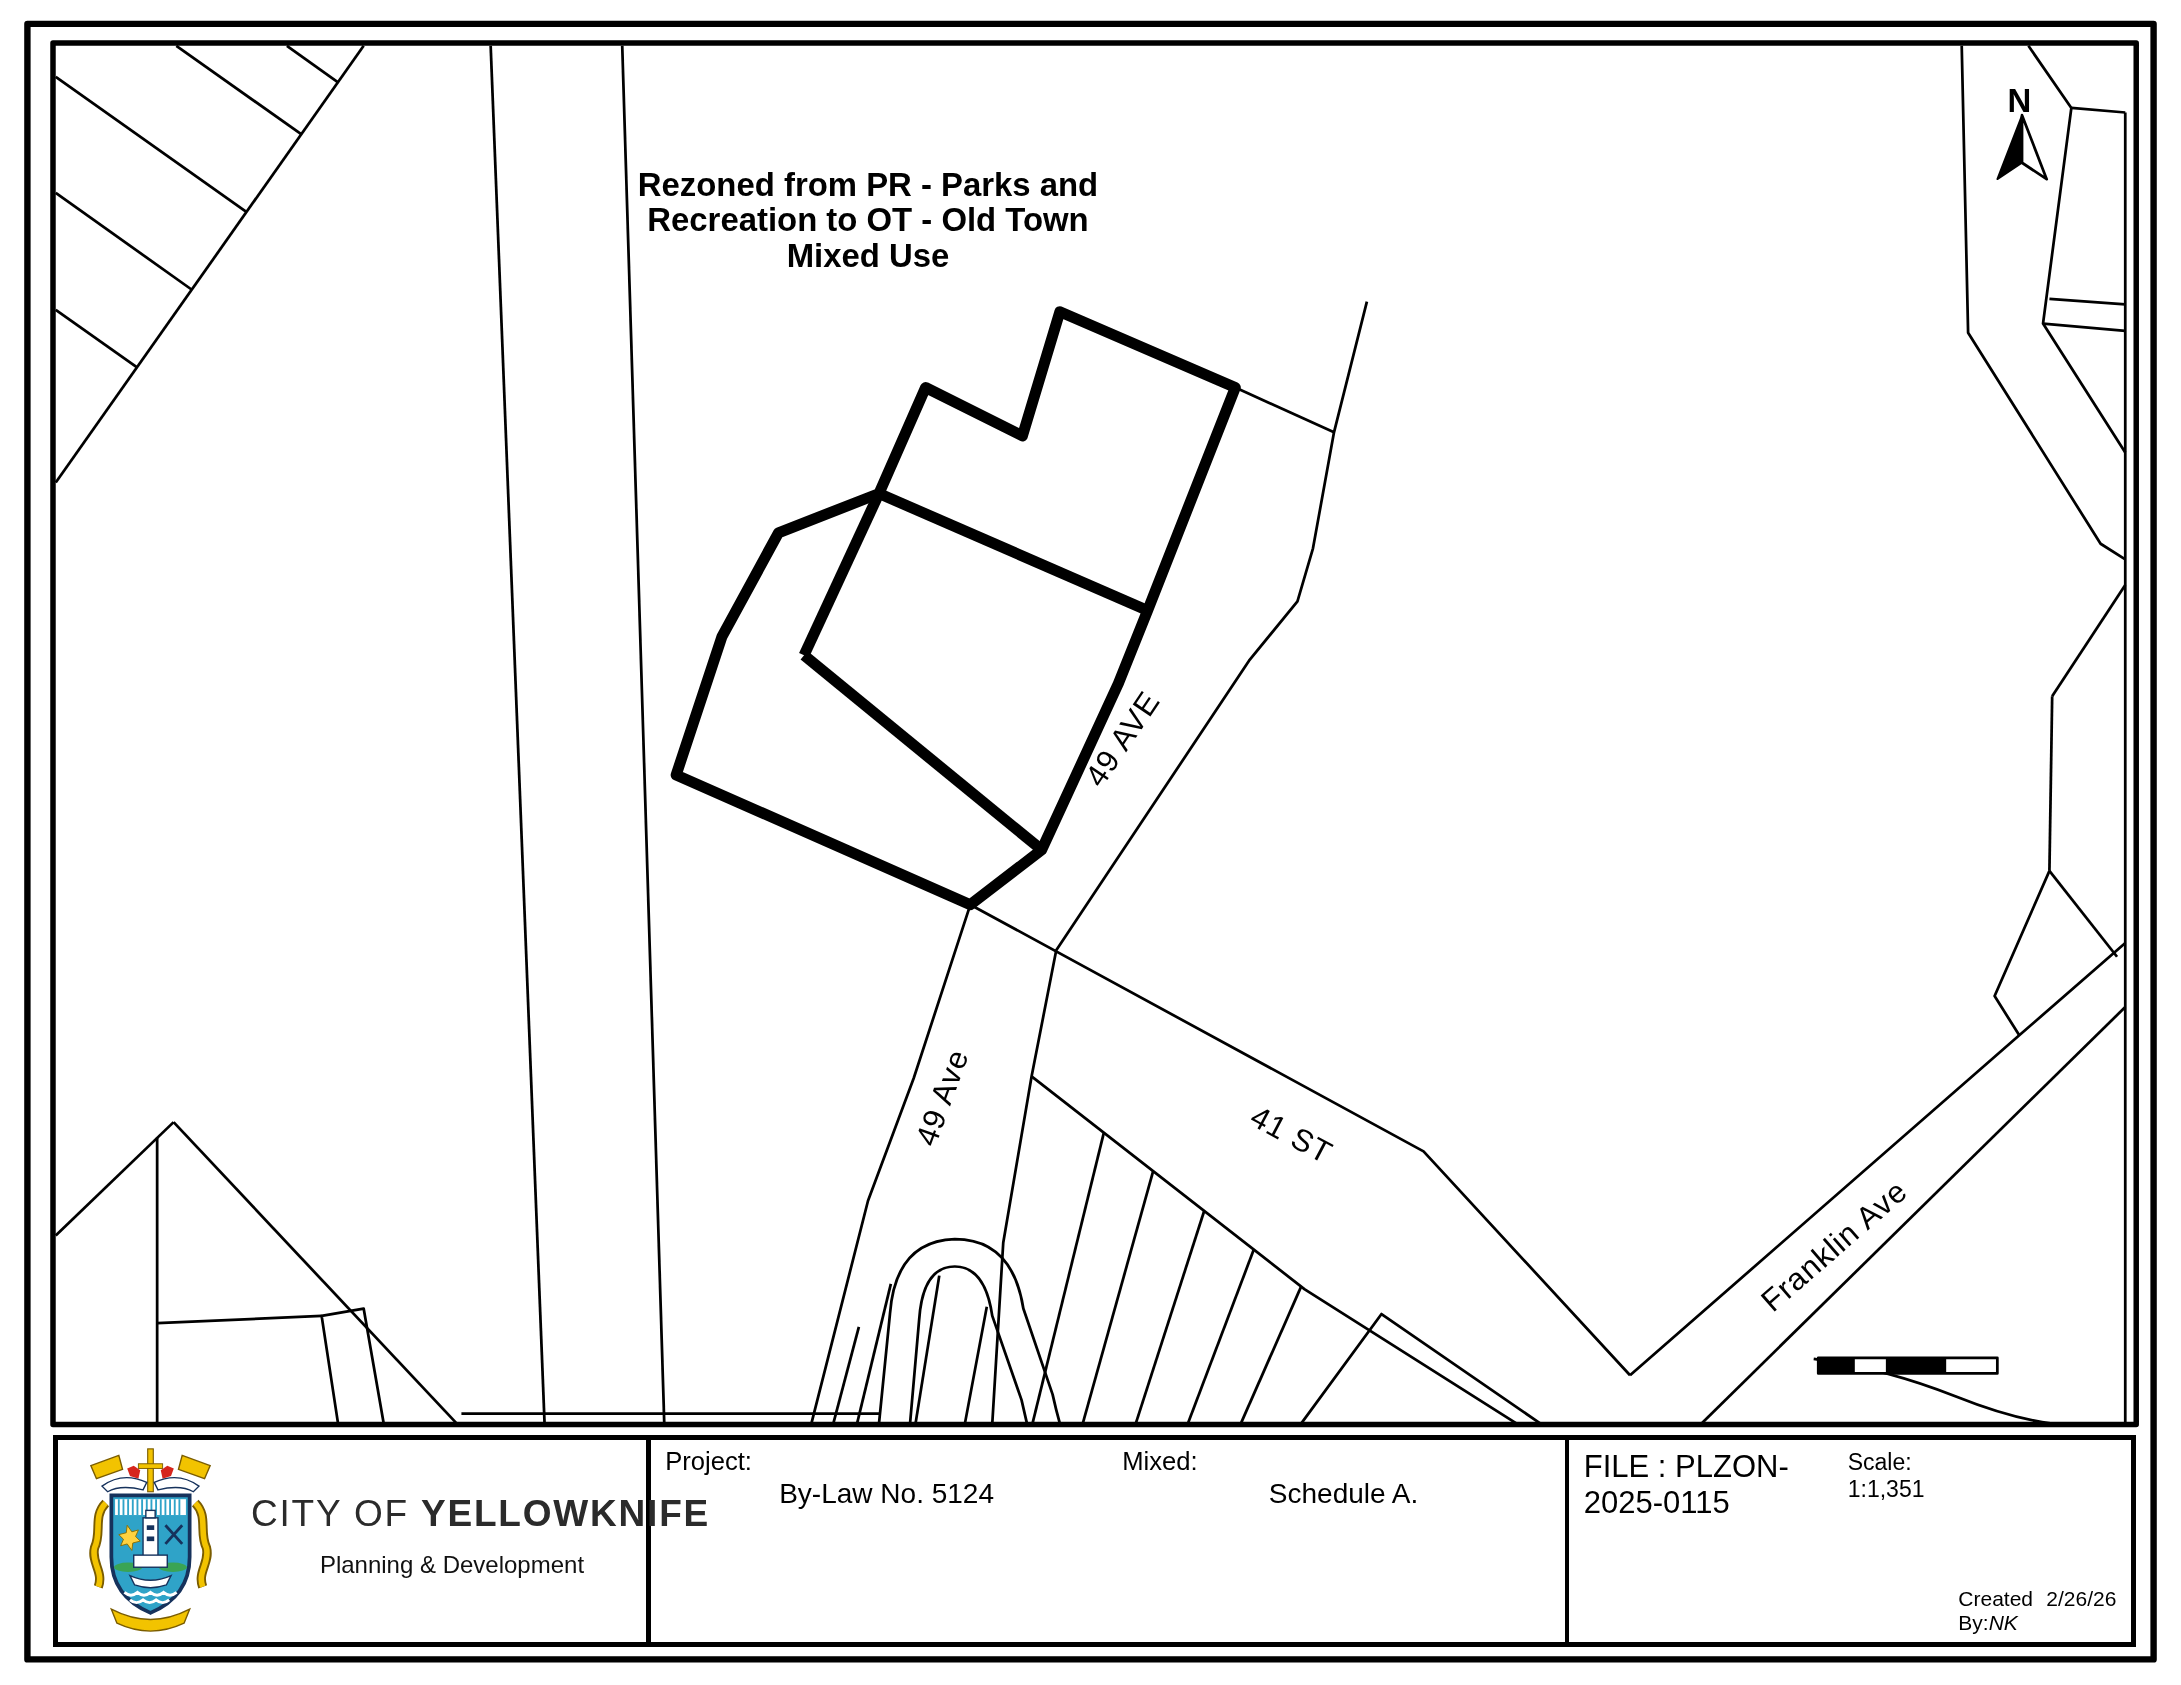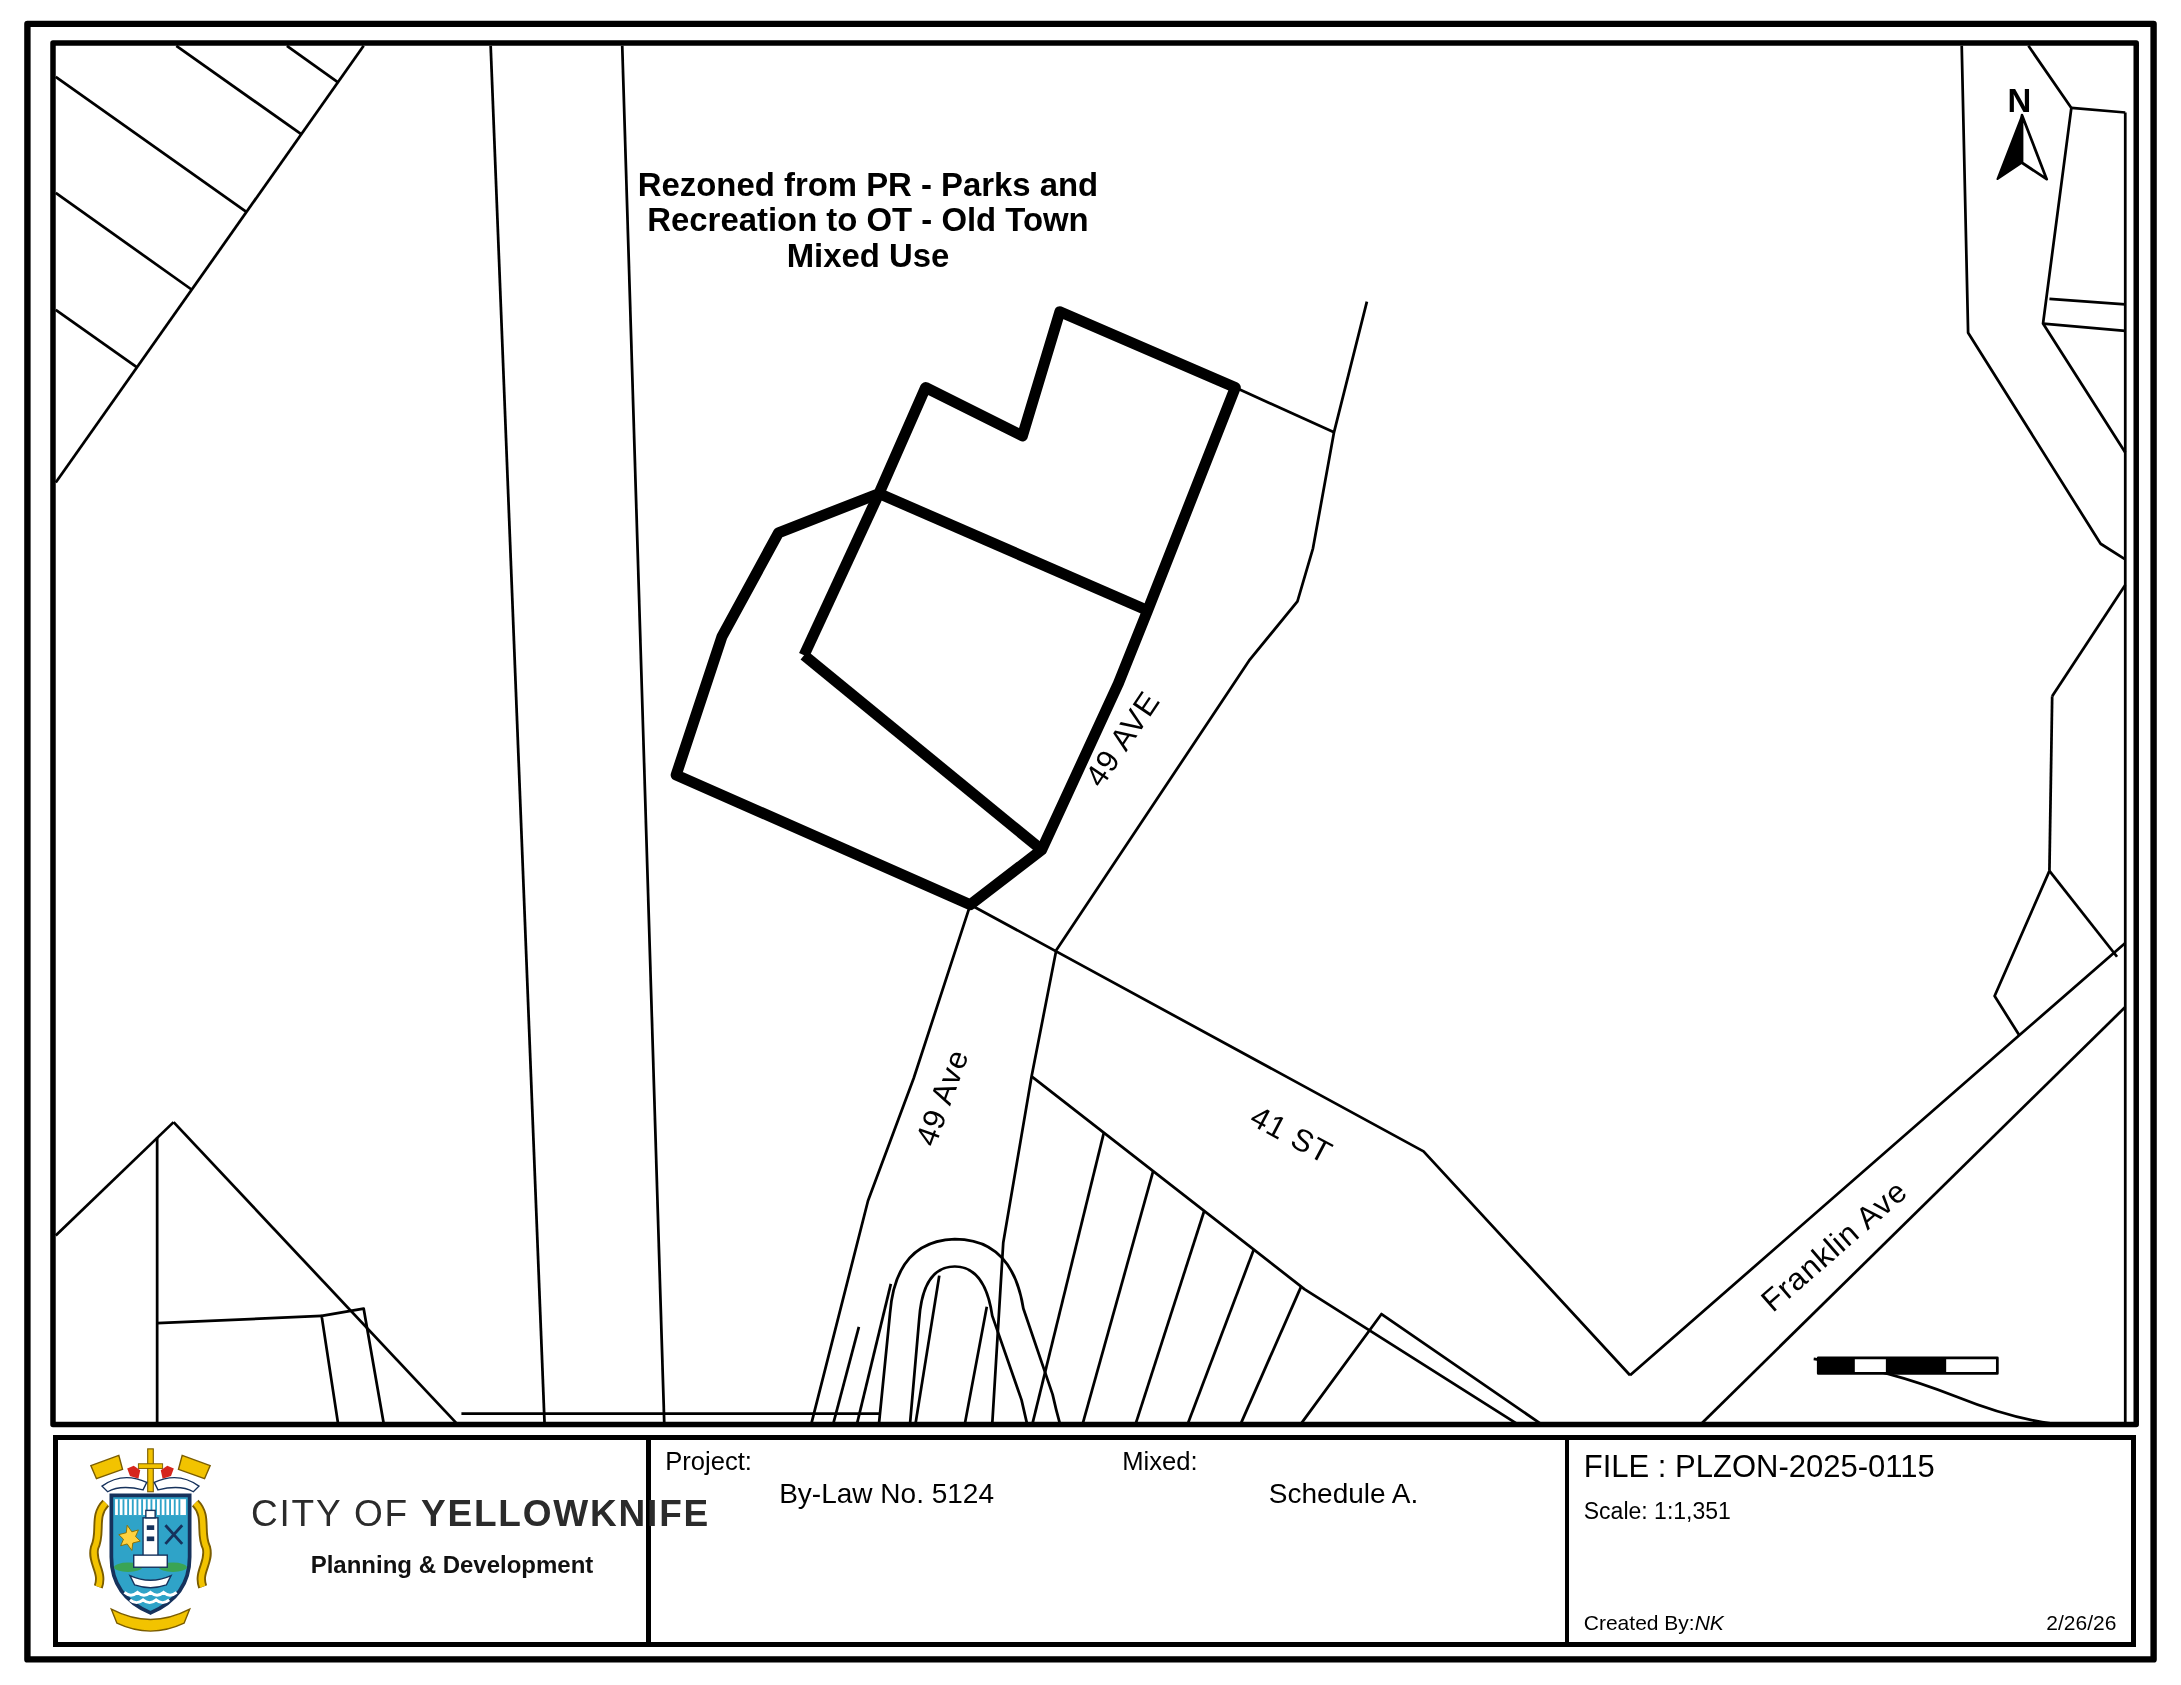--- a/index.html
+++ b/index.html
@@ -13,33 +13,33 @@
   .north-n { font-size:36px; font-weight:600; }
 
   
   .tb {
     position:absolute; left:53px; top:1435px; width:2083px; height:212px;
     border:5.5px solid #000; box-sizing:border-box; display:flex; background:#fff;
   }
   .tb-cell-left { width:588px; position:relative; }
   .tb-vdiv { width:4.6px; background:#000; }
   .tb-cell-mid { width:914px; display:flex; }
-  .tb-cell-right { flex:1; padding:9.1px 14.6px 7.3px 14.6px; display:flex; flex-direction:column; }
+  .tb-cell-right { flex:1; padding:9.1px 14.6px 7.3px 14.6px; display:flex; flex-direction:row; }
   .tb-row { position:relative; flex:1; }
   .tb-hdiv { height:4.6px; background:#000; }
   .tb-field-label { position:absolute; left:14.6px; top:7.3px; font-size:25.6px; }
   .tb-field-value { position:absolute; left:15px; right:0; top:38px; text-align:center; font-size:28px; }
   .crest { position:absolute; left:24px; top:7.3px; }
   .org { position:absolute; left:193px; top:0; width:402px; height:100%; }
   .org-name { position:absolute; top:53px; left:0; width:100%; text-align:center;
               font-size:37px; letter-spacing:1.8px; color:#2b2b2b; white-space:nowrap; }
   .org-name .thin { font-weight:400; }
   .org-name .heavy { font-weight:700; }
   .org-dept { position:absolute; top:111px; left:0; width:100%; text-align:center;
-              font-size:24px; font-weight:bold; color:#111; }
+              font-size:24px; font-weight:normal; color:#111; }
   .file-line { font-size:31px; margin-bottom:12.8px; }
   .legend-row { display:flex; align-items:center; margin-bottom:14.6px; }
   .legend-chip { position:relative; width:73px; height:38px; background:#000; border-radius:9.1px; margin-right:16.4px; flex:none; }
   .legend-chip .slot { position:absolute; left:14.6px; top:11px; width:42px; height:15.5px; background:#fff; }
   .legend-text { font-size:27.4px; }
   .scale-line { font-size:23px; margin-bottom:16.4px; }
   .bottom-row { margin-top:auto; display:flex; justify-content:space-between; align-items:baseline; font-size:21px; }
   .createdby .val { font-style:italic; }
 </style>
 </head>

